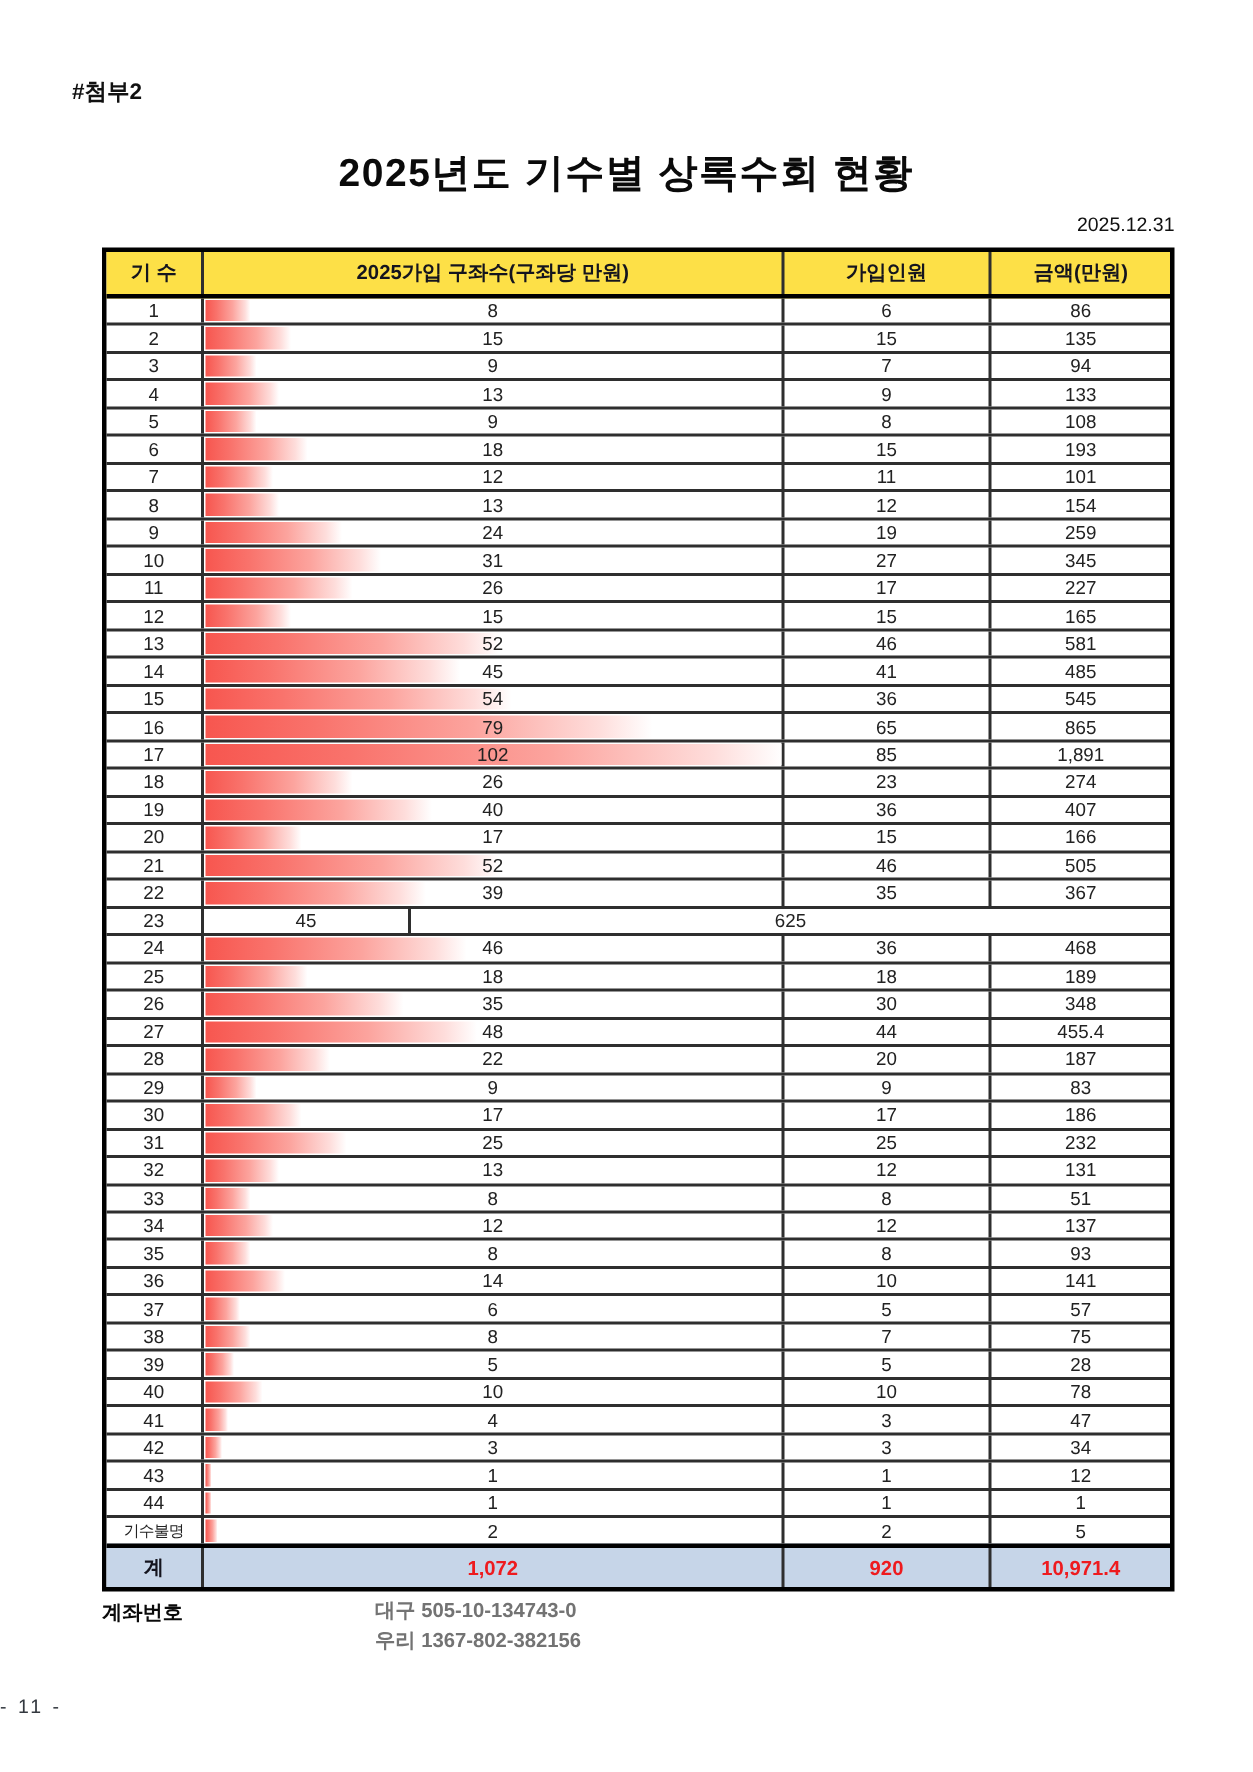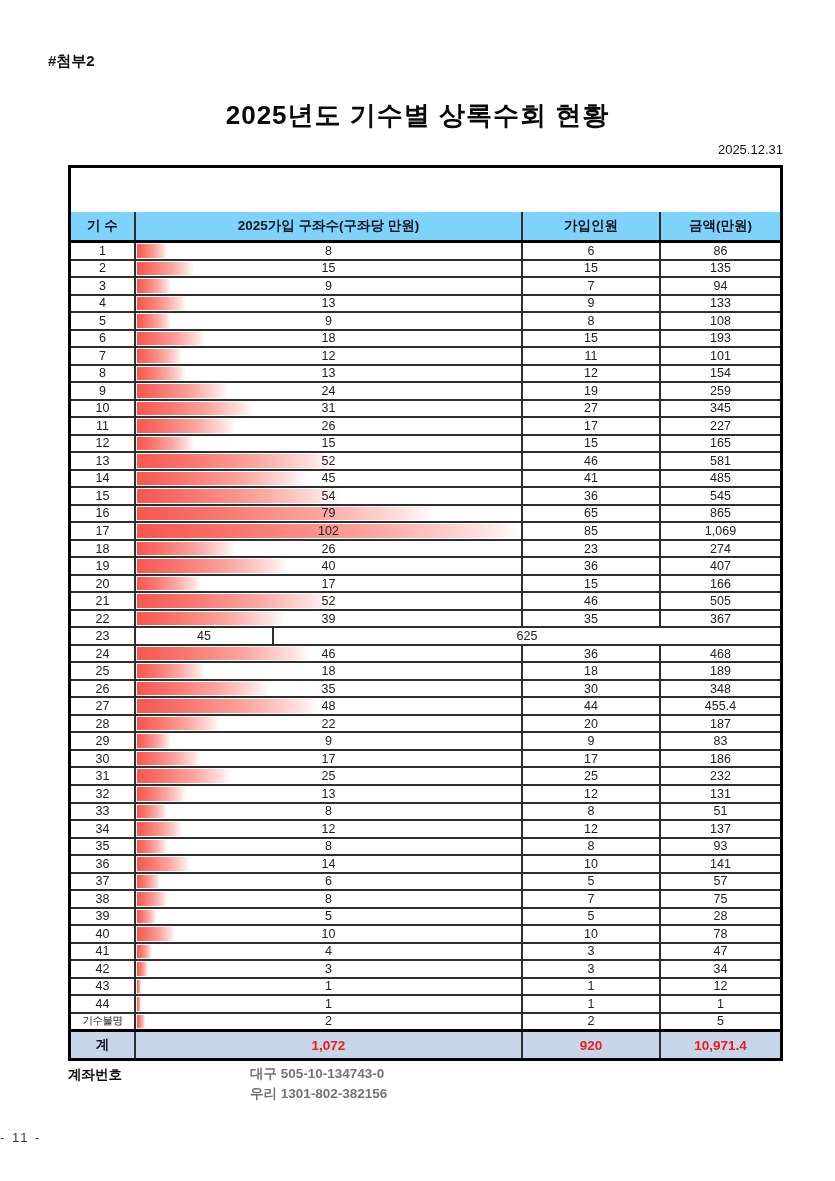--- a/index.html
+++ b/index.html
@@ -29,23 +29,23 @@
 
   
   .tbl {
     position: absolute; left: 68px; top: 165px; width: 715px; height: 896px;
     border: 3px solid #000;
     display: flex; flex-direction: column;
     background: #fff;
   }
   .thead {
     display: flex; flex: 0 0 31px;
-    background: #7dd3fc;
+    background: #fde047;
     border-bottom: 3px solid #000;
-    font-weight: bold; font-size: 13.5px; color: #14141e; margin-top: 44px;
+    font-weight: bold; font-size: 13.5px; color: #14141e;
   }
   .thead .cell { display: flex; align-items: center; justify-content: center; }
   .tbody { display: flex; flex-direction: column; flex: 1 1 auto; }
   .trow {
     display: flex; flex: 1 1 0;
     border-bottom: 2px solid #2e2e2e;
     font-size: 12.5px; color: #222;
   }
   .tbody .trow:last-child { border-bottom: none; }
   .cell {
@@ -263,21 +263,21 @@
     <div class="cell c4">865</div>
   </div>
 
   <div class="trow">
     <div class="cell c1">17</div>
     <div class="cell c2">
       <div class="bar" style="width: 100%;"></div>
       <span class="val">102</span>
     </div>
     <div class="cell c3">85</div>
-    <div class="cell c4">1,069</div>
+    <div class="cell c4">1,891</div>
   </div>
 
   <div class="trow">
     <div class="cell c1">18</div>
     <div class="cell c2">
       <div class="bar" style="width: 25.49%;"></div>
       <span class="val">26</span>
     </div>
     <div class="cell c3">23</div>
     <div class="cell c4">274</div>
@@ -553,16 +553,16 @@
     <div class="cell c1">계</div>
     <div class="cell c2 red">1,072</div>
     <div class="cell c3 red">920</div>
     <div class="cell c4 red">10,971.4</div>
   </div>
 </div>
 
 <div class="acct-label">계좌번호</div>
 <div class="acct-lines">
   <div>대구 505-10-134743-0</div>
-  <div>우리 1301-802-382156</div>
+  <div>우리 1367-802-382156</div>
 </div>
 
 <div class="pageno">- 11 -</div>
 
 </body></html>

